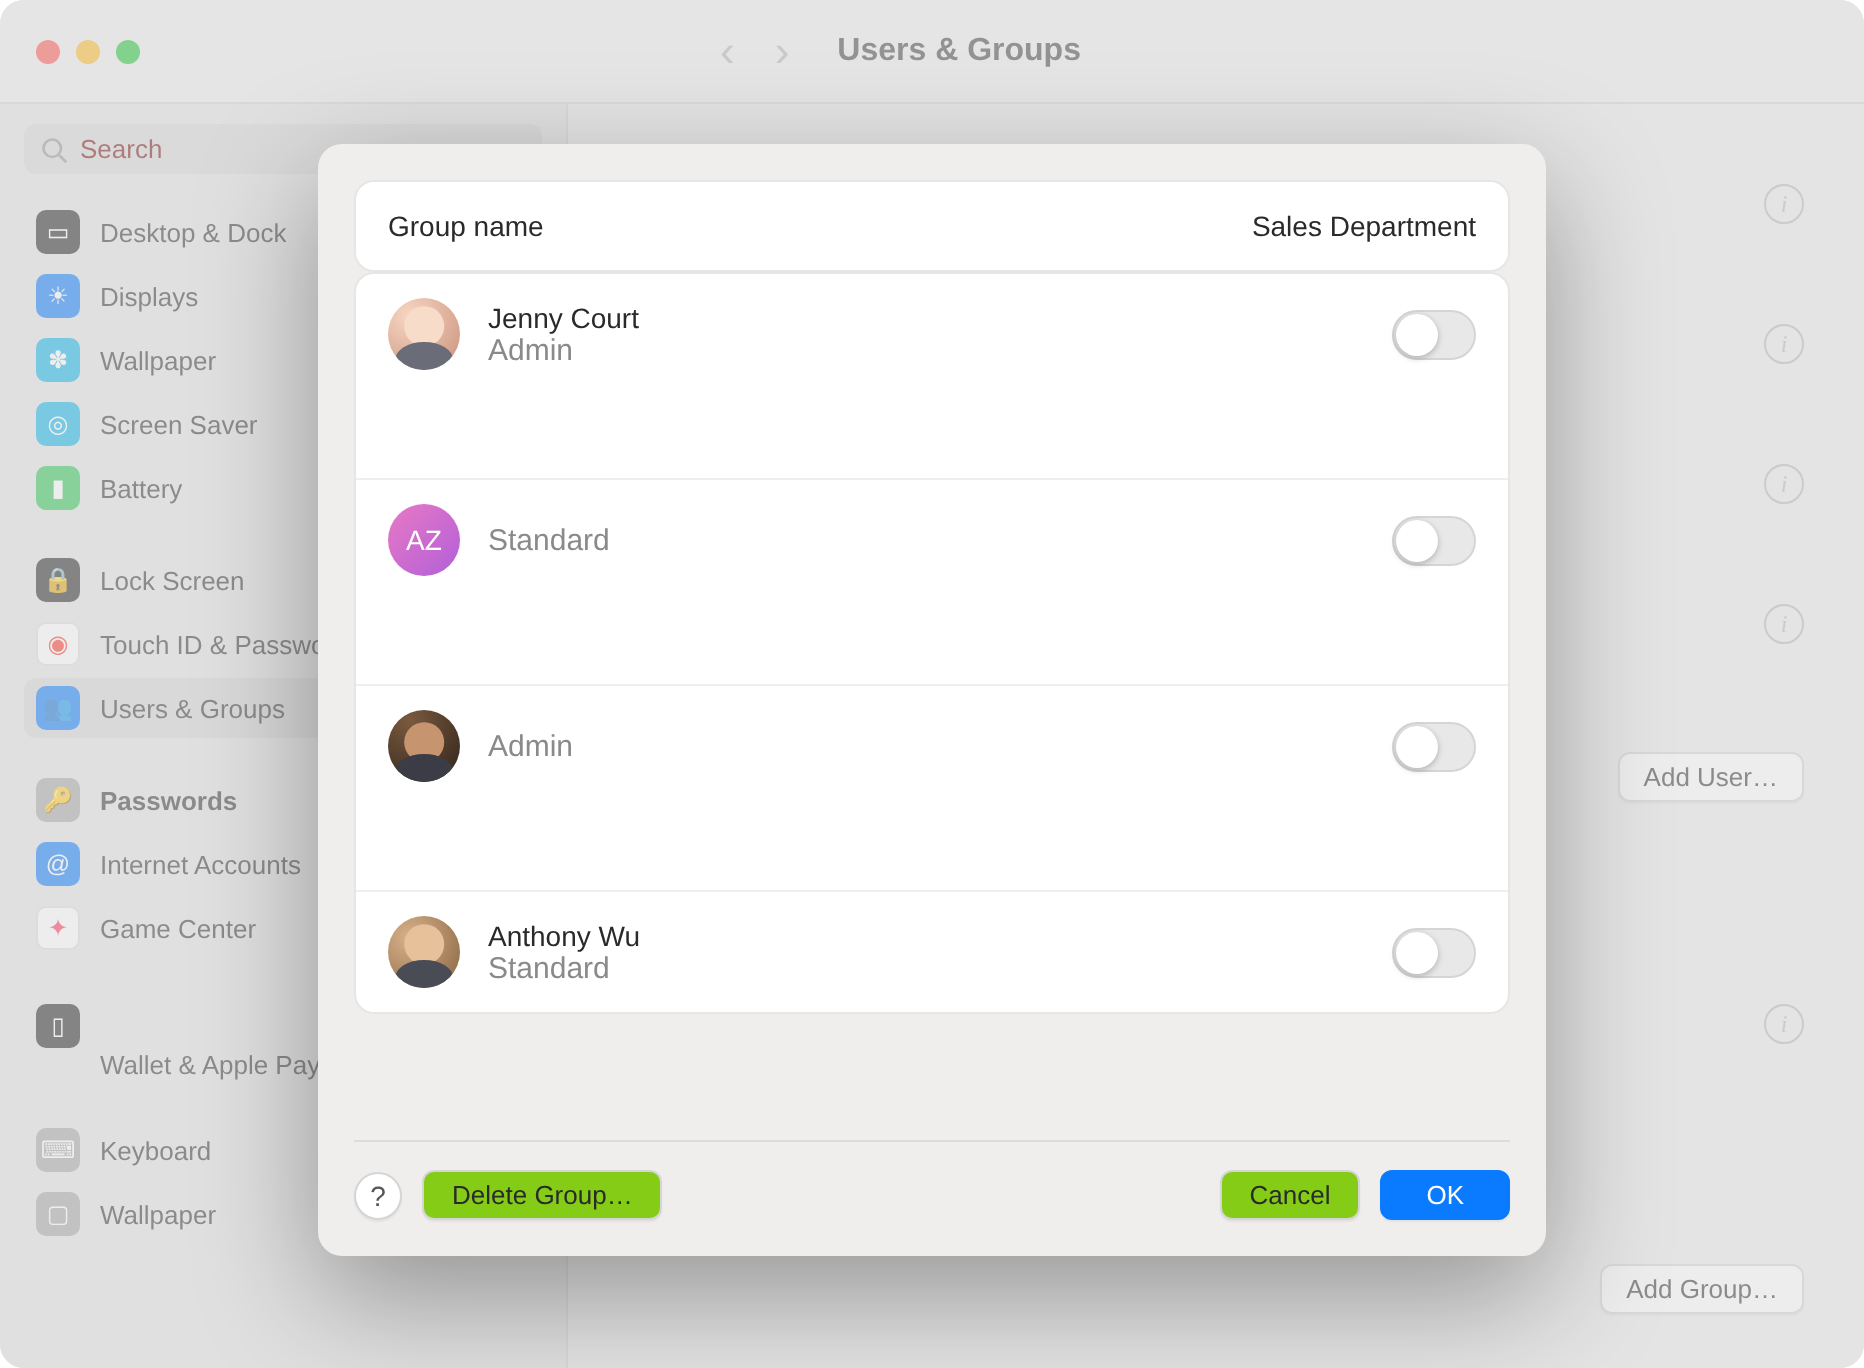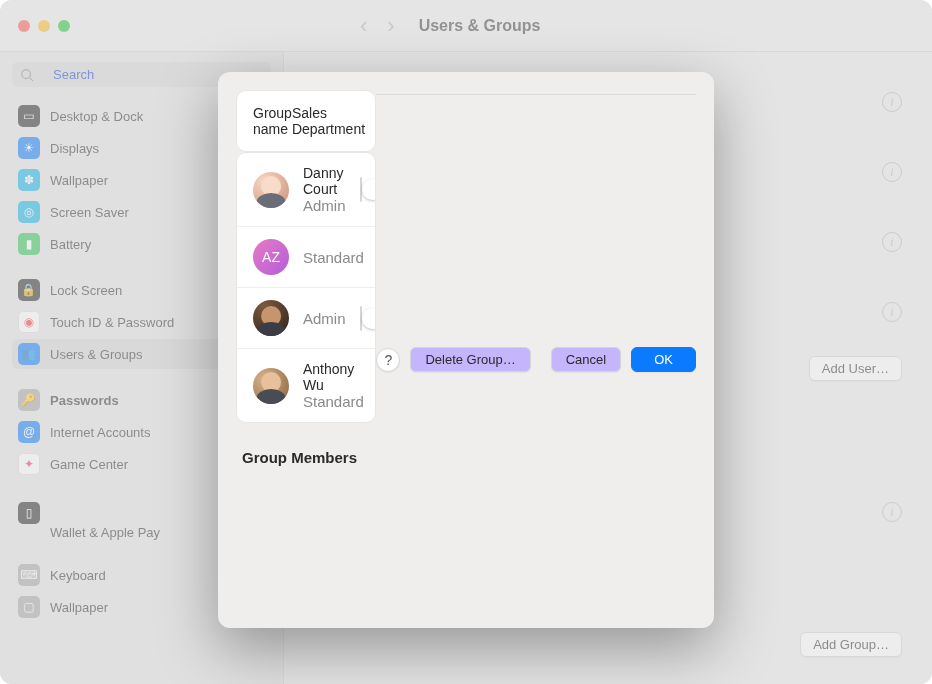--- a/index.html
+++ b/index.html
@@ -74,22 +74,21 @@
       margin-bottom: 14px;
       color: #888;
     }
     .search-icon {
       width: 14px;
       height: 14px;
       margin-right: 6px;
     }
     .search-placeholder {
       font-size: 13px;
-      color: #1d4ed8;
-      margin-left: 13px;
+      color: #7f1d1d;
     }
     .sidebar-item {
       display: flex;
       align-items: center;
       padding: 4px 6px;
       border-radius: 6px;
       font-size: 13px;
       color: #3a3a3a;
       margin-bottom: 2px;
       gap: 10px;
@@ -146,28 +145,28 @@
     .modal-overlay {
       position: absolute;
       inset: 0;
       background: rgba(220,220,220,0.5);
       display: flex;
       align-items: flex-start;
       justify-content: center;
       padding-top: 72px;
     }
     .modal {
-      width: 496px;
+      width: 614px;
       height: 556px;
       background: #efeeed;
       border-radius: 12px;
       box-shadow: 0 20px 60px rgba(0,0,0,0.35);
       padding: 18px;
       display: flex;
-      flex-direction: row;
+      flex-direction: column;
     }
     .modal-body {
       flex: 1;
       overflow-y: auto;
     }
     .group-name-row {
       background: #fff;
       border: 1px solid #e6e6e6;
       border-radius: 10px;
       padding: 14px 16px;
@@ -195,20 +194,21 @@
       overflow: hidden;
     }
     .member-row {
       display: flex;
       align-items: center;
       padding: 12px 16px;
       gap: 14px;
     }
     .member-row + .member-row {
       border-top: 1px solid #eee;
+      margin-top: 42px;
     }
     .avatar {
       width: 36px;
       height: 36px;
       border-radius: 50%;
       display: flex;
       align-items: center;
       justify-content: center;
       font-size: 14px;
       font-weight: 500;
@@ -261,21 +261,21 @@
       border: 1px solid #d5d5d5;
       border-radius: 50%;
       display: flex;
       align-items: center;
       justify-content: center;
       font-size: 14px;
       color: #555;
       box-shadow: 0 1px 1px rgba(0,0,0,0.05);
     }
     .modal-btn {
-      background: #c4b5fd;
+      background: #84cc16;
       border: 1px solid #d5d5d5;
       border-radius: 6px;
       padding: 4px 14px;
       font-size: 13px;
       color: #2a2a2a;
       box-shadow: 0 1px 1px rgba(0,0,0,0.05);
     }
     .modal-btn.primary {
       background: #0a7aff;
       border-color: #0a7aff;
@@ -420,21 +420,21 @@
         </div>
       <div class="bg-info-row" style="top:110px;">
           <div class="info-circle">i</div>
         </div>
       <div class="bg-info-row" style="top:180px;">
           <div class="info-circle">i</div>
         </div>
       <div class="bg-info-row" style="top:250px;">
           <div class="info-circle">i</div>
         </div>
-      <div class="bg-info-row" style="top:304px;">
+      <div class="bg-info-row" style="top:324px;">
         <button class="bg-button">Add User…</button>
       </div>
       <div class="bg-info-row" style="top:450px;">
           <div class="info-circle">i</div>
         </div>
       <div class="bg-info-row" style="top:580px;">
         <button class="bg-button">Add Group…</button>
       </div>
     </div>
   </div>
@@ -447,21 +447,21 @@
           <span class="group-name-value">Sales Department</span>
         </div>
 
 
         <div class="members-list" id="members-list">
             <div class="member-row">
               <div class="avatar av-1">
                 <div class="memoji"></div>
               </div>
               <div class="member-info">
-                <div class="member-name">Danny Court</div>
+                <div class="member-name">Jenny Court</div>
                 <div class="member-role">Admin</div>
               </div>
               <div class="toggle">
                 <div class="toggle-knob"></div>
               </div>
             </div>
             <div class="member-row">
               <div class="avatar av-2">AZ</div>
               <div class="member-info">
                 <div class="member-role">Standard</div>
@@ -488,21 +488,20 @@
               <div class="member-info">
                 <div class="member-name">Anthony Wu</div>
                 <div class="member-role">Standard</div>
               </div>
               <div class="toggle">
                 <div class="toggle-knob"></div>
               </div>
             </div>
           </div>
 
-        <div class="section-header">Group Members</div>
       </div>
 
       <div class="modal-footer">
         <div class="help-button">?</div>
         <button class="modal-btn">Delete Group…</button>
         <div class="spacer"></div>
         <button class="modal-btn">Cancel</button>
         <button class="modal-btn primary">OK</button>
       </div>
     </div>

